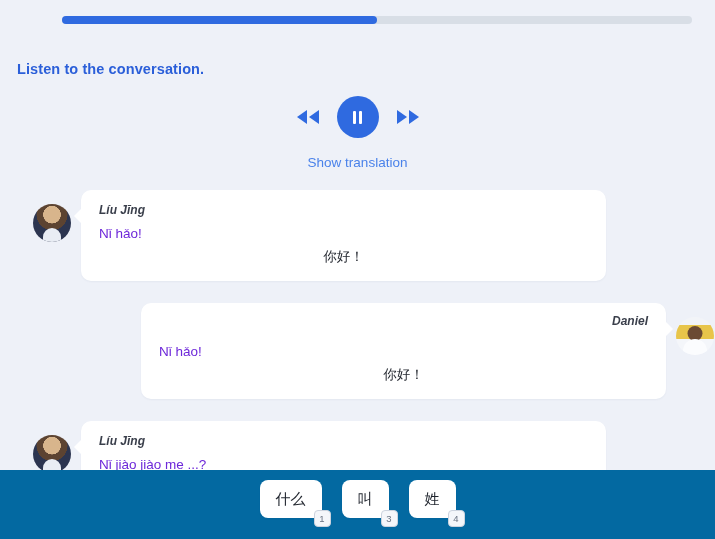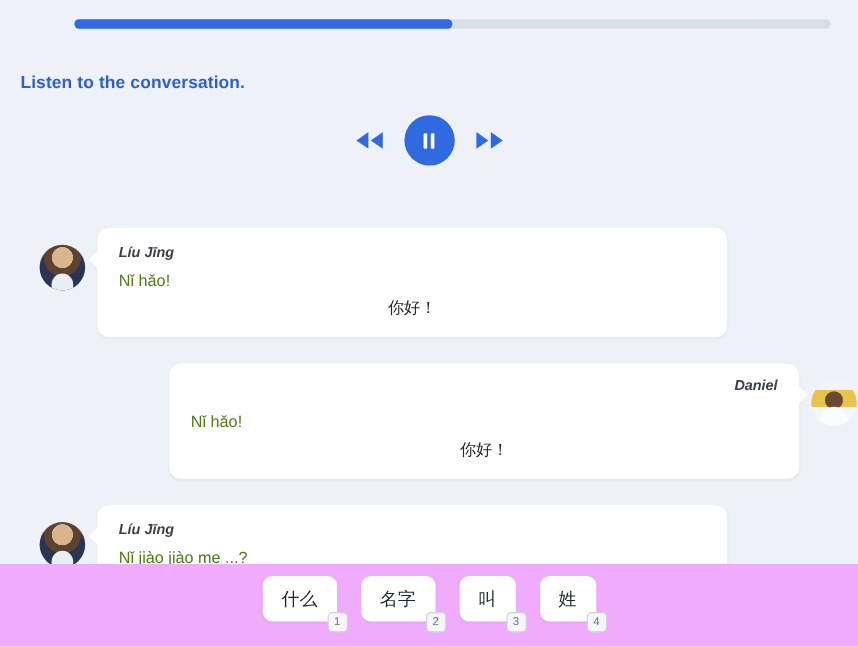--- a/index.html
+++ b/index.html
@@ -100,32 +100,32 @@
   .bubble.right::after{
     content:""; position:absolute; right:-7px; top:18px;
     width:0; height:0;
     border-top:8px solid transparent;
     border-bottom:8px solid transparent;
     border-left:8px solid #ffffff;
   }
 
   .speaker{ font-size:12px; font-style:italic; color:#3a3f4b; font-weight:600; margin-bottom:9px; }
   .speaker.r{ text-align:right; }
-  .pinyin{ font-size:13.5px; color:#4d7c0f; margin-bottom:7px; }
+  .pinyin{ font-size:13.5px; color:#6d28d9; margin-bottom:7px; }
   .hanzi{ font-size:13.5px; color:#23272f;text-align:center; }
 
   .b1{ width:525px; }
   .b2{ width:525px; padding-top:11px; }
   .b2 .pinyin{ margin-top:16px; }
   .b3{ width:525px; }
 
   
   .footer{
     position:absolute; left:0; bottom:0; width:715px; height:69px;
-    background:#f0abfc;
+    background:#0369a1;
     display:flex; justify-content:center; align-items:flex-start;
     gap:20px; padding-top:10px;
   }
   .tile{
     position:relative;
     background:#ffffff; border-radius:8px;
     min-width:46px; height:38px;
     display:flex; align-items:center; justify-content:center;
     padding:0 16px;
     font-size:15px; color:#1f242d;
@@ -165,20 +165,21 @@
       </span>
     </button>
     <button class="ctl-btn">
       <svg width="26" height="20" viewBox="0 0 26 20" aria-hidden="true">
         <polygon points="2,3 2,17 12,10" fill="#2f6ae0"></polygon>
         <polygon points="14,3 14,17 24,10" fill="#2f6ae0"></polygon>
       </svg>
     </button>
   </div>
 
+  <div class="show-translation">Show translation</div>
 
   <div class="convo">
 
     <div class="row left">
       <div class="avatar av-liu"></div>
       <div class="bubble left b1">
         <div class="speaker">Líu Jīng</div>
         <div class="pinyin">Nǐ hǎo!</div>
         <div class="hanzi">你好！</div>
       </div>
@@ -203,24 +204,20 @@
     </div>
 
   </div>
 
   <div class="footer">
     <button class="tile">
       <span>什么</span>
       <span class="tile-badge">1</span>
     </button>
     <button class="tile">
-      <span>名字</span>
-      <span class="tile-badge">2</span>
-    </button>
-    <button class="tile">
       <span>叫</span>
       <span class="tile-badge">3</span>
     </button>
     <button class="tile">
       <span>姓</span>
       <span class="tile-badge">4</span>
     </button>
   </div>
 
 </div>

